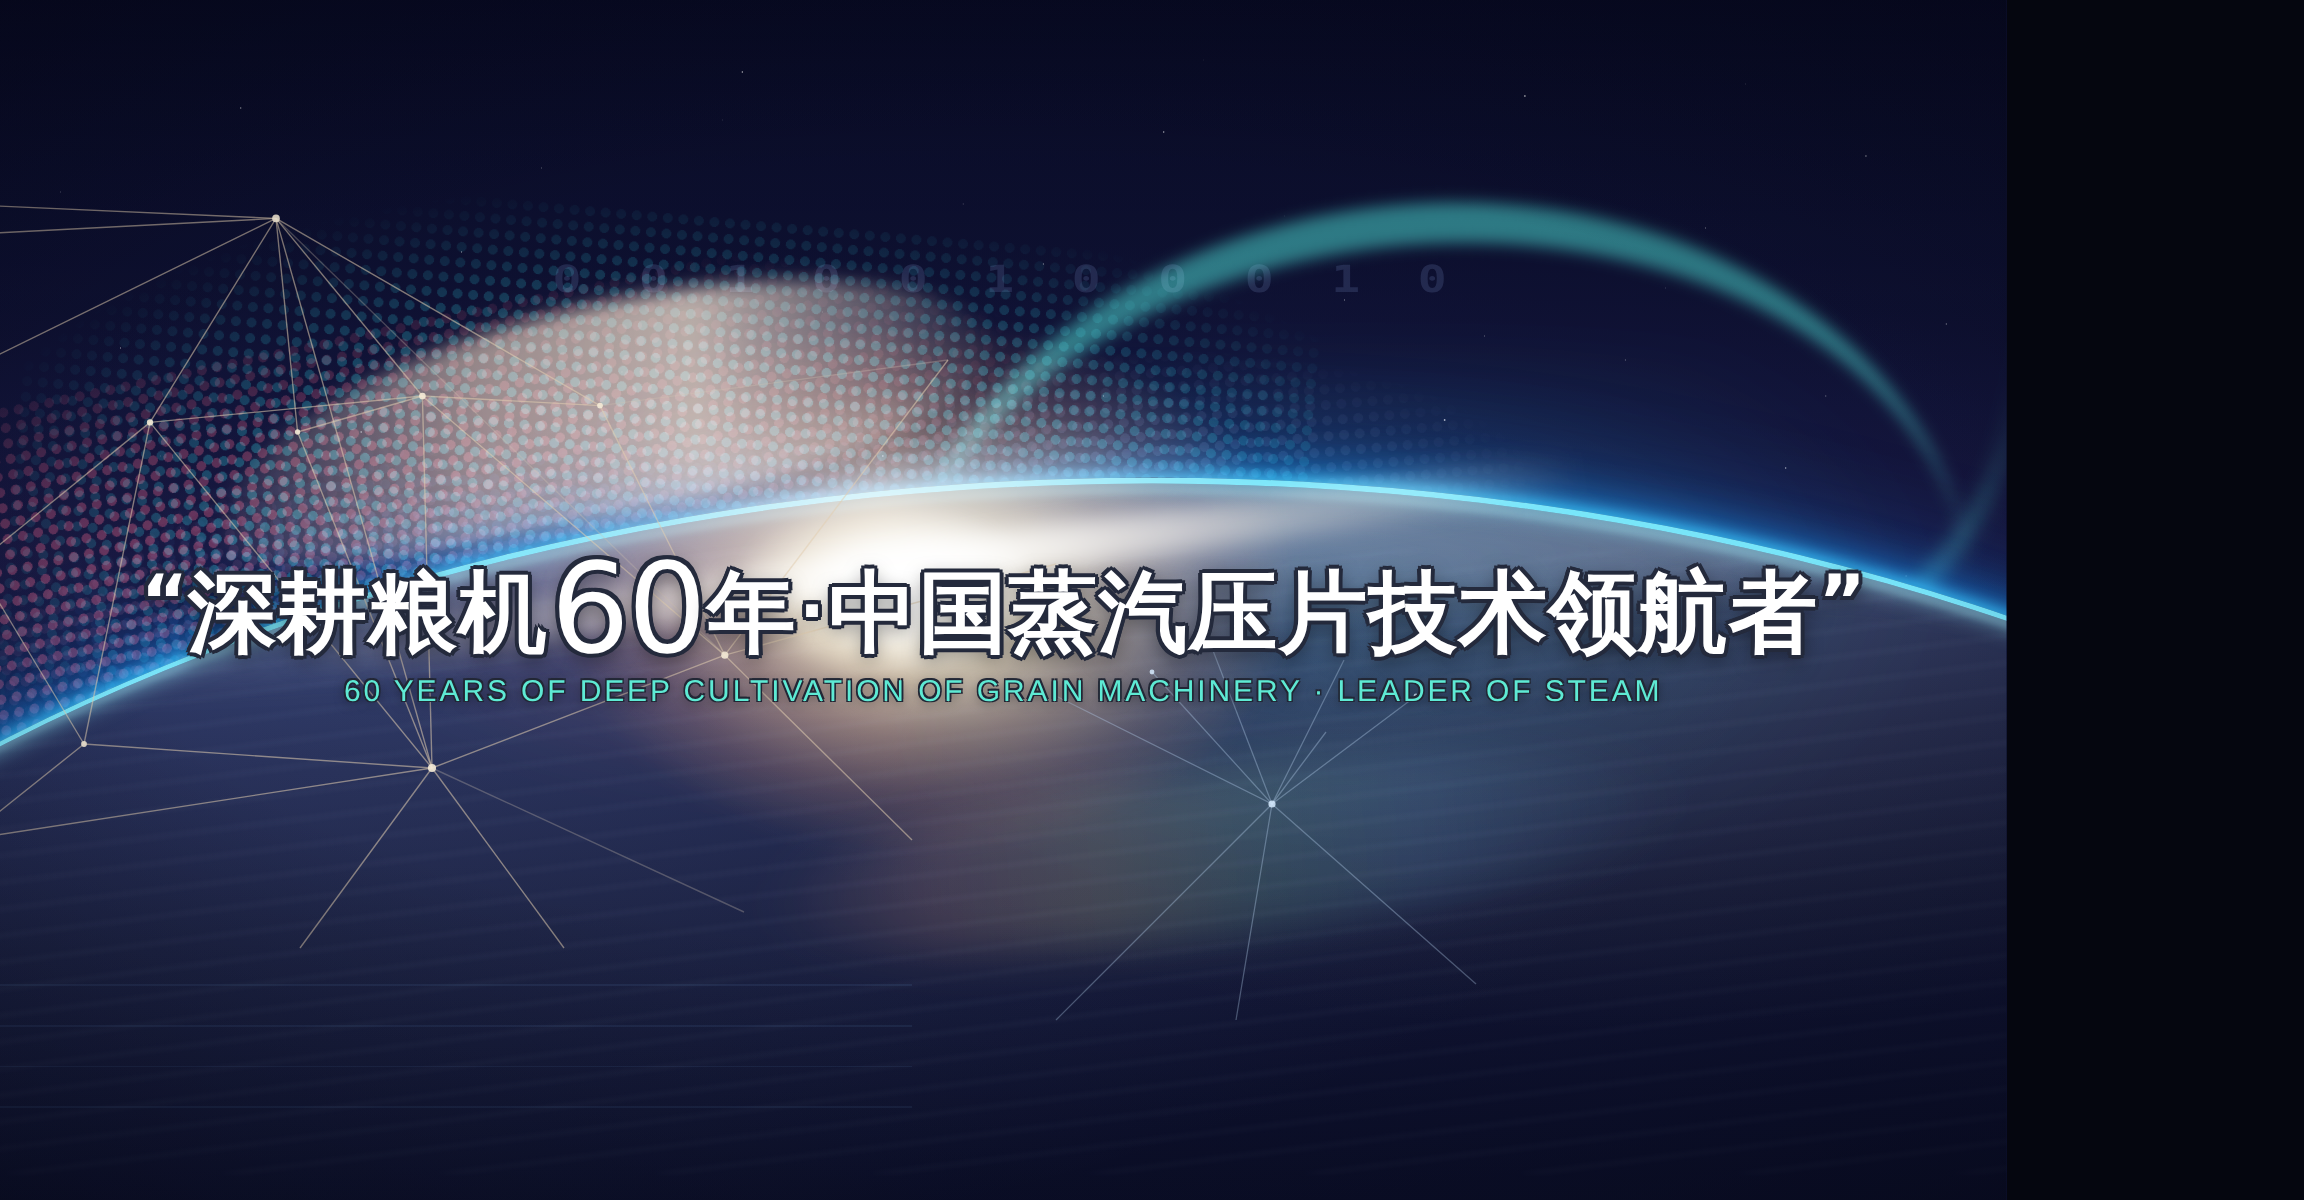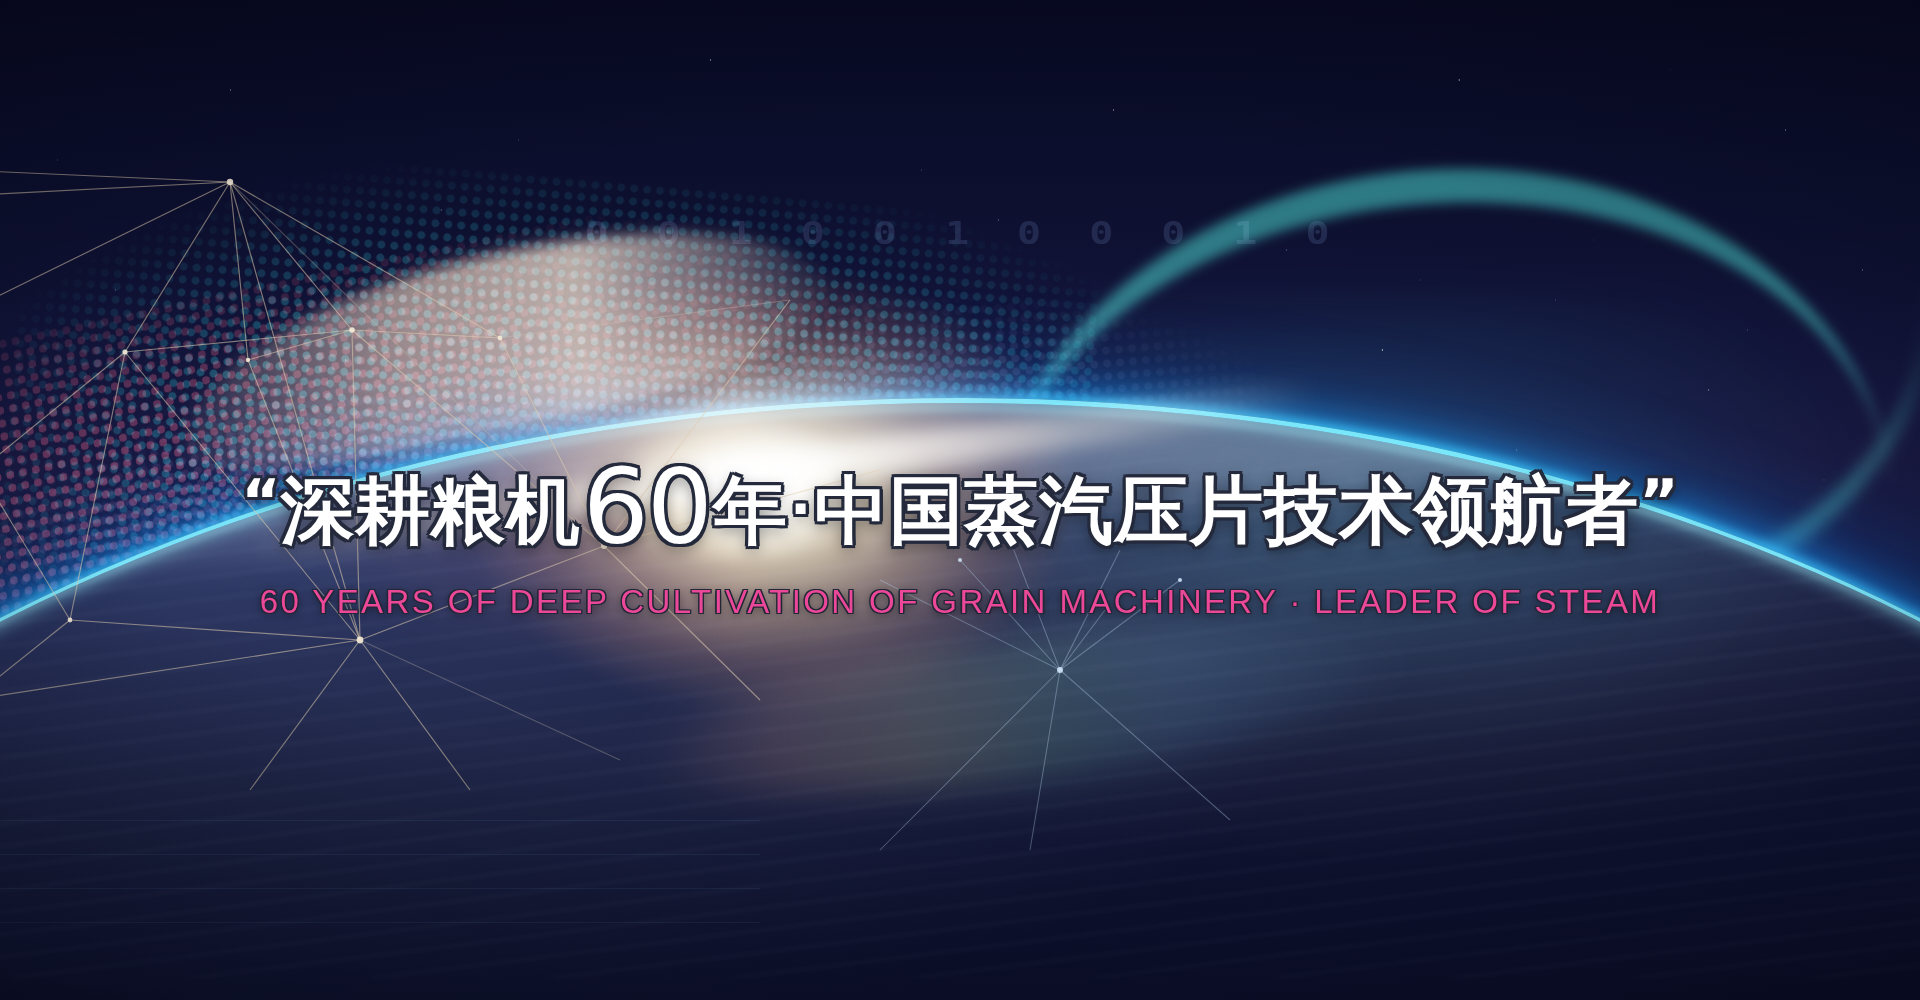--- a/index.html
+++ b/index.html
@@ -1,21 +1,21 @@
 <!DOCTYPE html>
 <html><head>
 <meta charset="utf-8">
 <title>Corporate Banner</title>
 <style>
   * { margin:0; padding:0; box-sizing:border-box; }
   html,body { background:#05060f; }
 
   .stage{
     position:relative;
-    width:1920px; height:1000px;
+    width:1672px; height:1000px;
     overflow:hidden;
     font-family:"Liberation Sans","DejaVu Sans",sans-serif;
     background:#141a46;
   }
 
   
   .sky{
     position:absolute; inset:0;
     background:
       radial-gradient(120% 85% at 50% 105%, rgba(0,0,0,0) 40%, rgba(4,6,24,0.55) 100%),
@@ -395,27 +395,26 @@
   .headline .big60{
     font-size:104px;
     font-weight:400;
     letter-spacing:-2px;
     vertical-align:-7px;
     margin:0 2px;
   }
   .headline .dot{ font-size:56px; vertical-align:8px; margin:0 2px; }
 
   .sub{
-    margin-top:20px;
     font-family:"Liberation Sans","DejaVu Sans",sans-serif;
     font-weight:400;
-    font-size:33px;
+    font-size:25px;
     line-height:1.42;
     letter-spacing:2.4px;
-    color:#ec4899;
+    color:#5eead4;
     text-shadow:
       -1.3px -1.3px 0 #222735, 1.3px -1.3px 0 #222735,
       -1.3px  1.3px 0 #222735, 1.3px  1.3px 0 #222735,
       0 2px 9px rgba(0,0,0,.6);
   }
   .sub .ln{ display:block; }
 </style>
 </head>
 <body>
 

